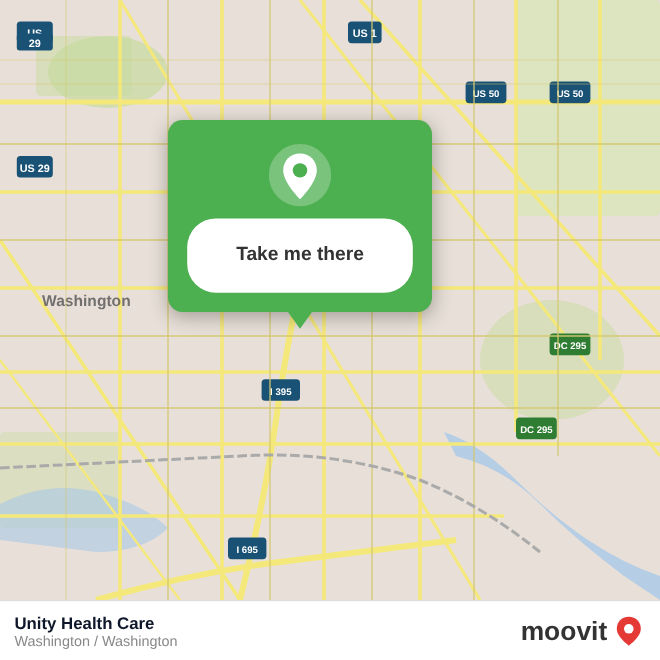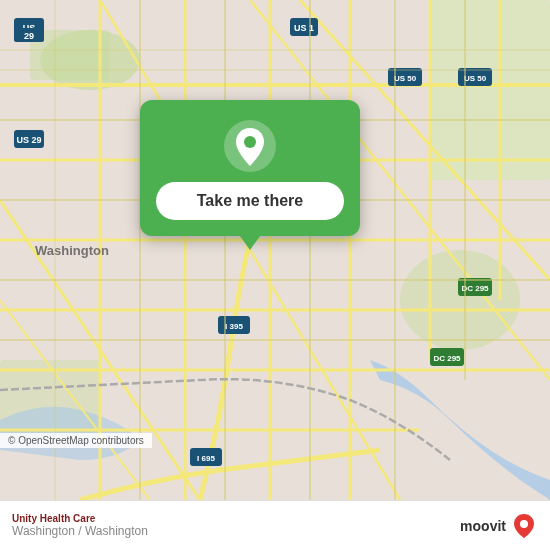--- a/index.html
+++ b/index.html
@@ -57,21 +57,21 @@
     .pin-icon {
       width: 52px;
       height: 52px;
       margin-bottom: 10px;
     }
 
     .card-button {
       background: white;
       border: none;
       border-radius: 24px;
-      padding: 10px 28px;
+      padding: 22px 28px;
       font-size: 16px;
       font-weight: 600;
       color: #333;
       cursor: pointer;
       width: 100%;
       text-align: center;
     }
 
     
     .attribution-bar {
@@ -100,39 +100,39 @@
       left: 0;
       z-index: 20;
     }
 
     .footer-left {
       display: flex;
       flex-direction: column;
     }
 
     .footer-title {
-      font-size: 10px;
+      font-size: 14px;
       font-weight: 700;
-      color: #7f1d1d;
+      color: #0f172a;
     }
 
     .footer-subtitle {
       font-size: 12px;
       color: #888;
     }
 
     
     .moovit-logo {
       display: flex;
       align-items: center;
       gap: 4px;
     }
 
     .moovit-text {
-      font-size: 14px;
+      font-size: 22px;
       font-weight: 700;
       color: #333;
     }
 
     .moovit-pin {
       width: 28px;
       height: 28px;
     }
   </style>
 </head>
@@ -231,23 +231,20 @@
 
     <svg class="pin-icon" viewBox="0 0 52 52" xmlns="http://www.w3.org/2000/svg">
       <circle cx="26" cy="26" r="26" fill="white" opacity="0.25"></circle>
       <path d="M26 8 C18 8 12 14 12 22 C12 32 26 46 26 46 C26 46 40 32 40 22 C40 14 34 8 26 8 Z" fill="white"></path>
       <circle cx="26" cy="22" r="6" fill="#4caf50"></circle>
     </svg>
     <button class="card-button">Take me there</button>
   </div>
 
   
-  <div class="attribution-bar">
-    <span>© OpenStreetMap contributors</span>
-  </div>
 
 </div>
 
 <div id="footer">
   <div class="footer-left">
     <span class="footer-title">Unity Health Care</span>
     <span class="footer-subtitle">Washington / Washington</span>
   </div>
 
   <div class="moovit-logo">

